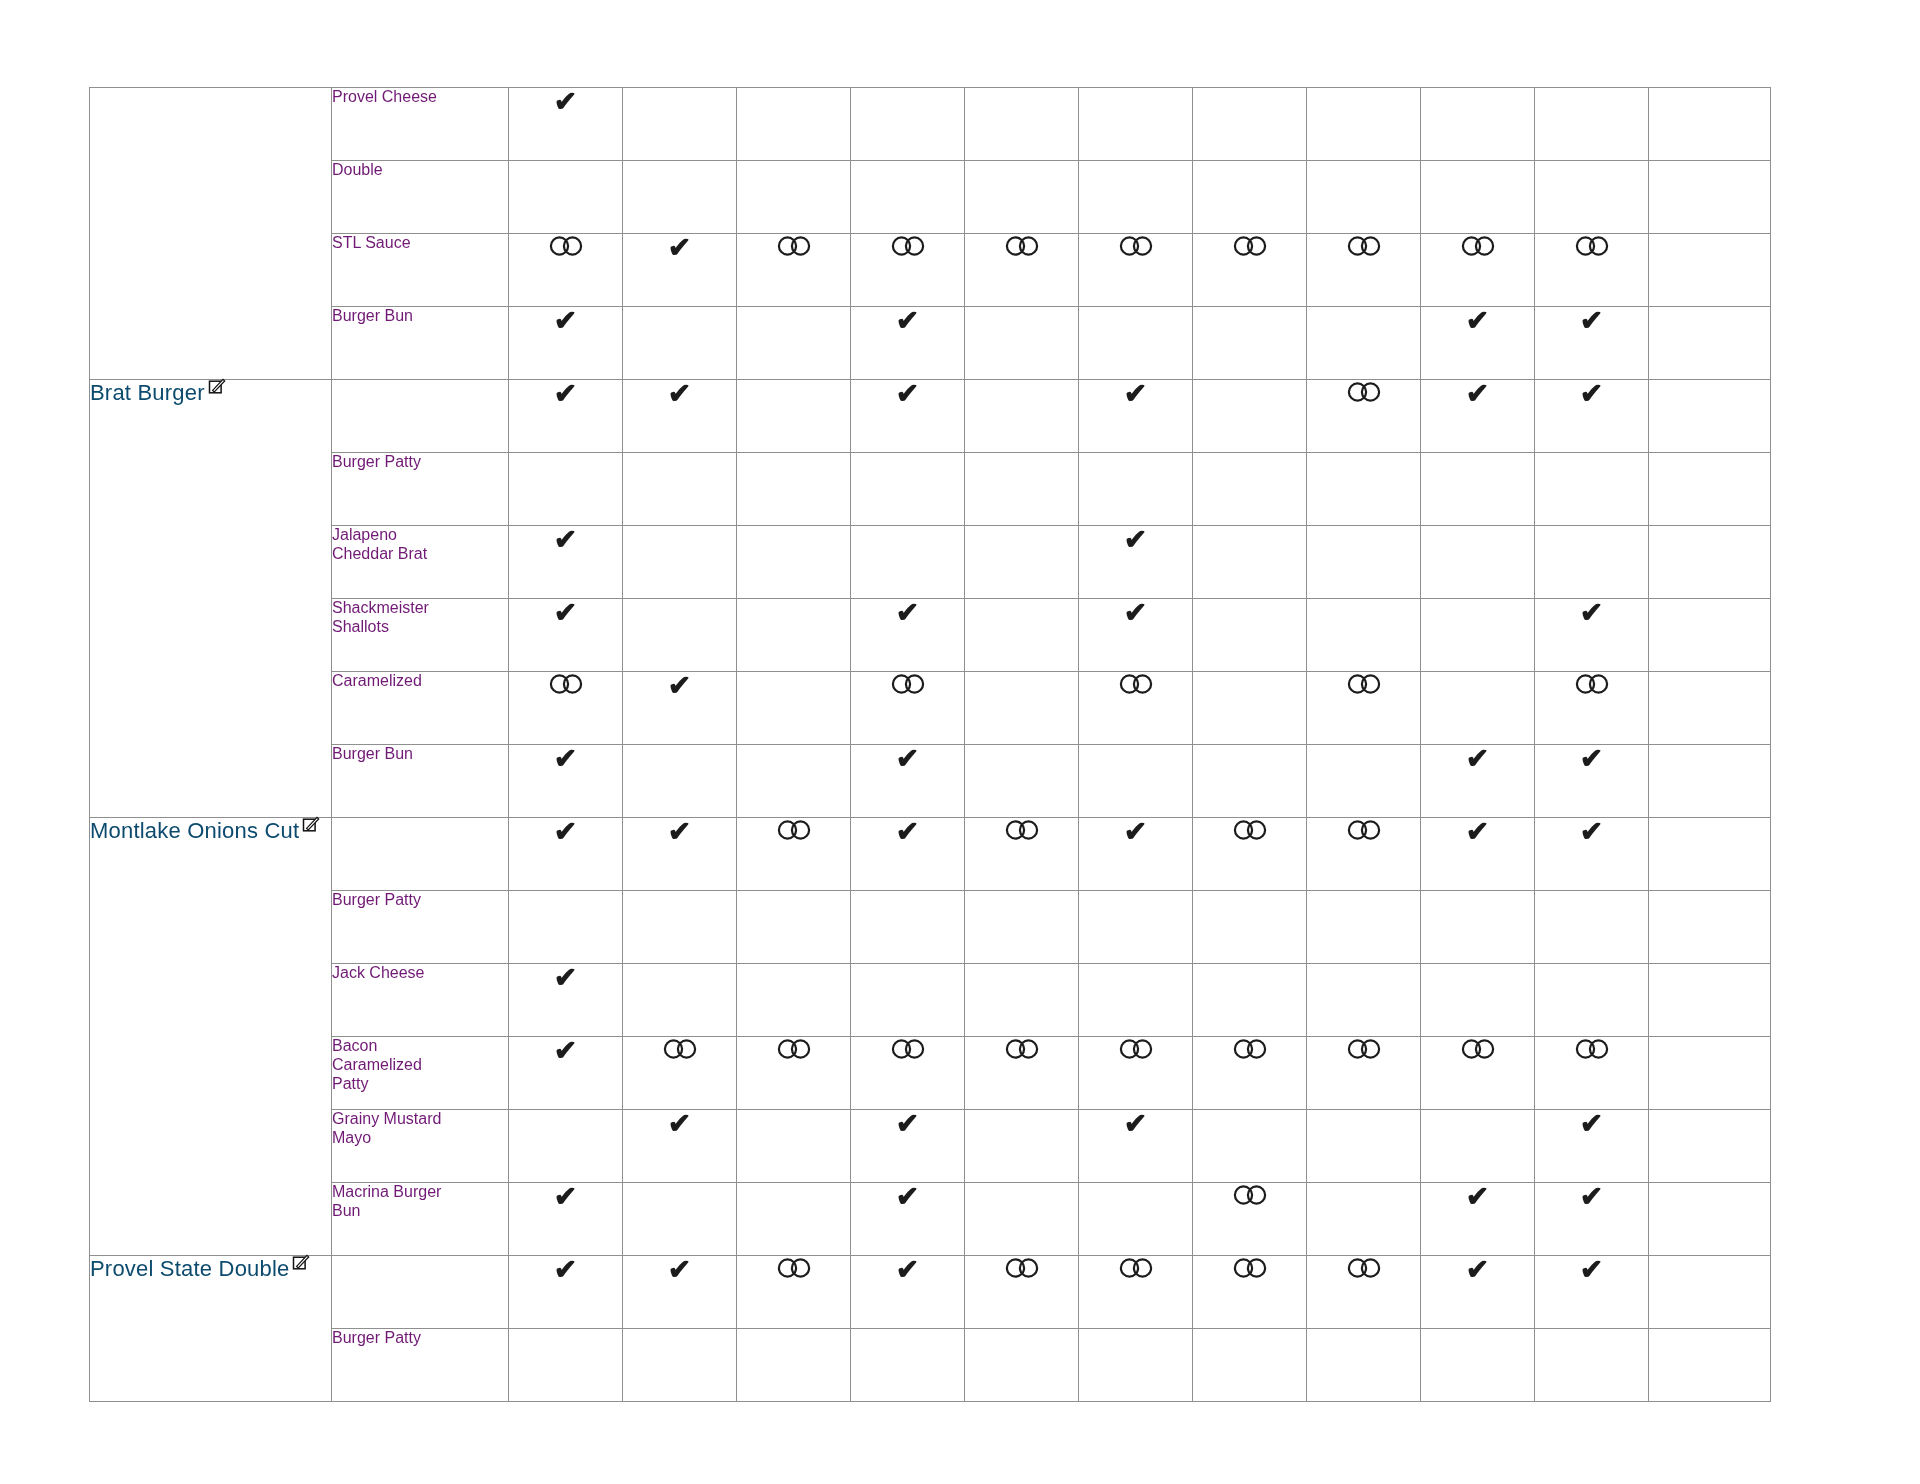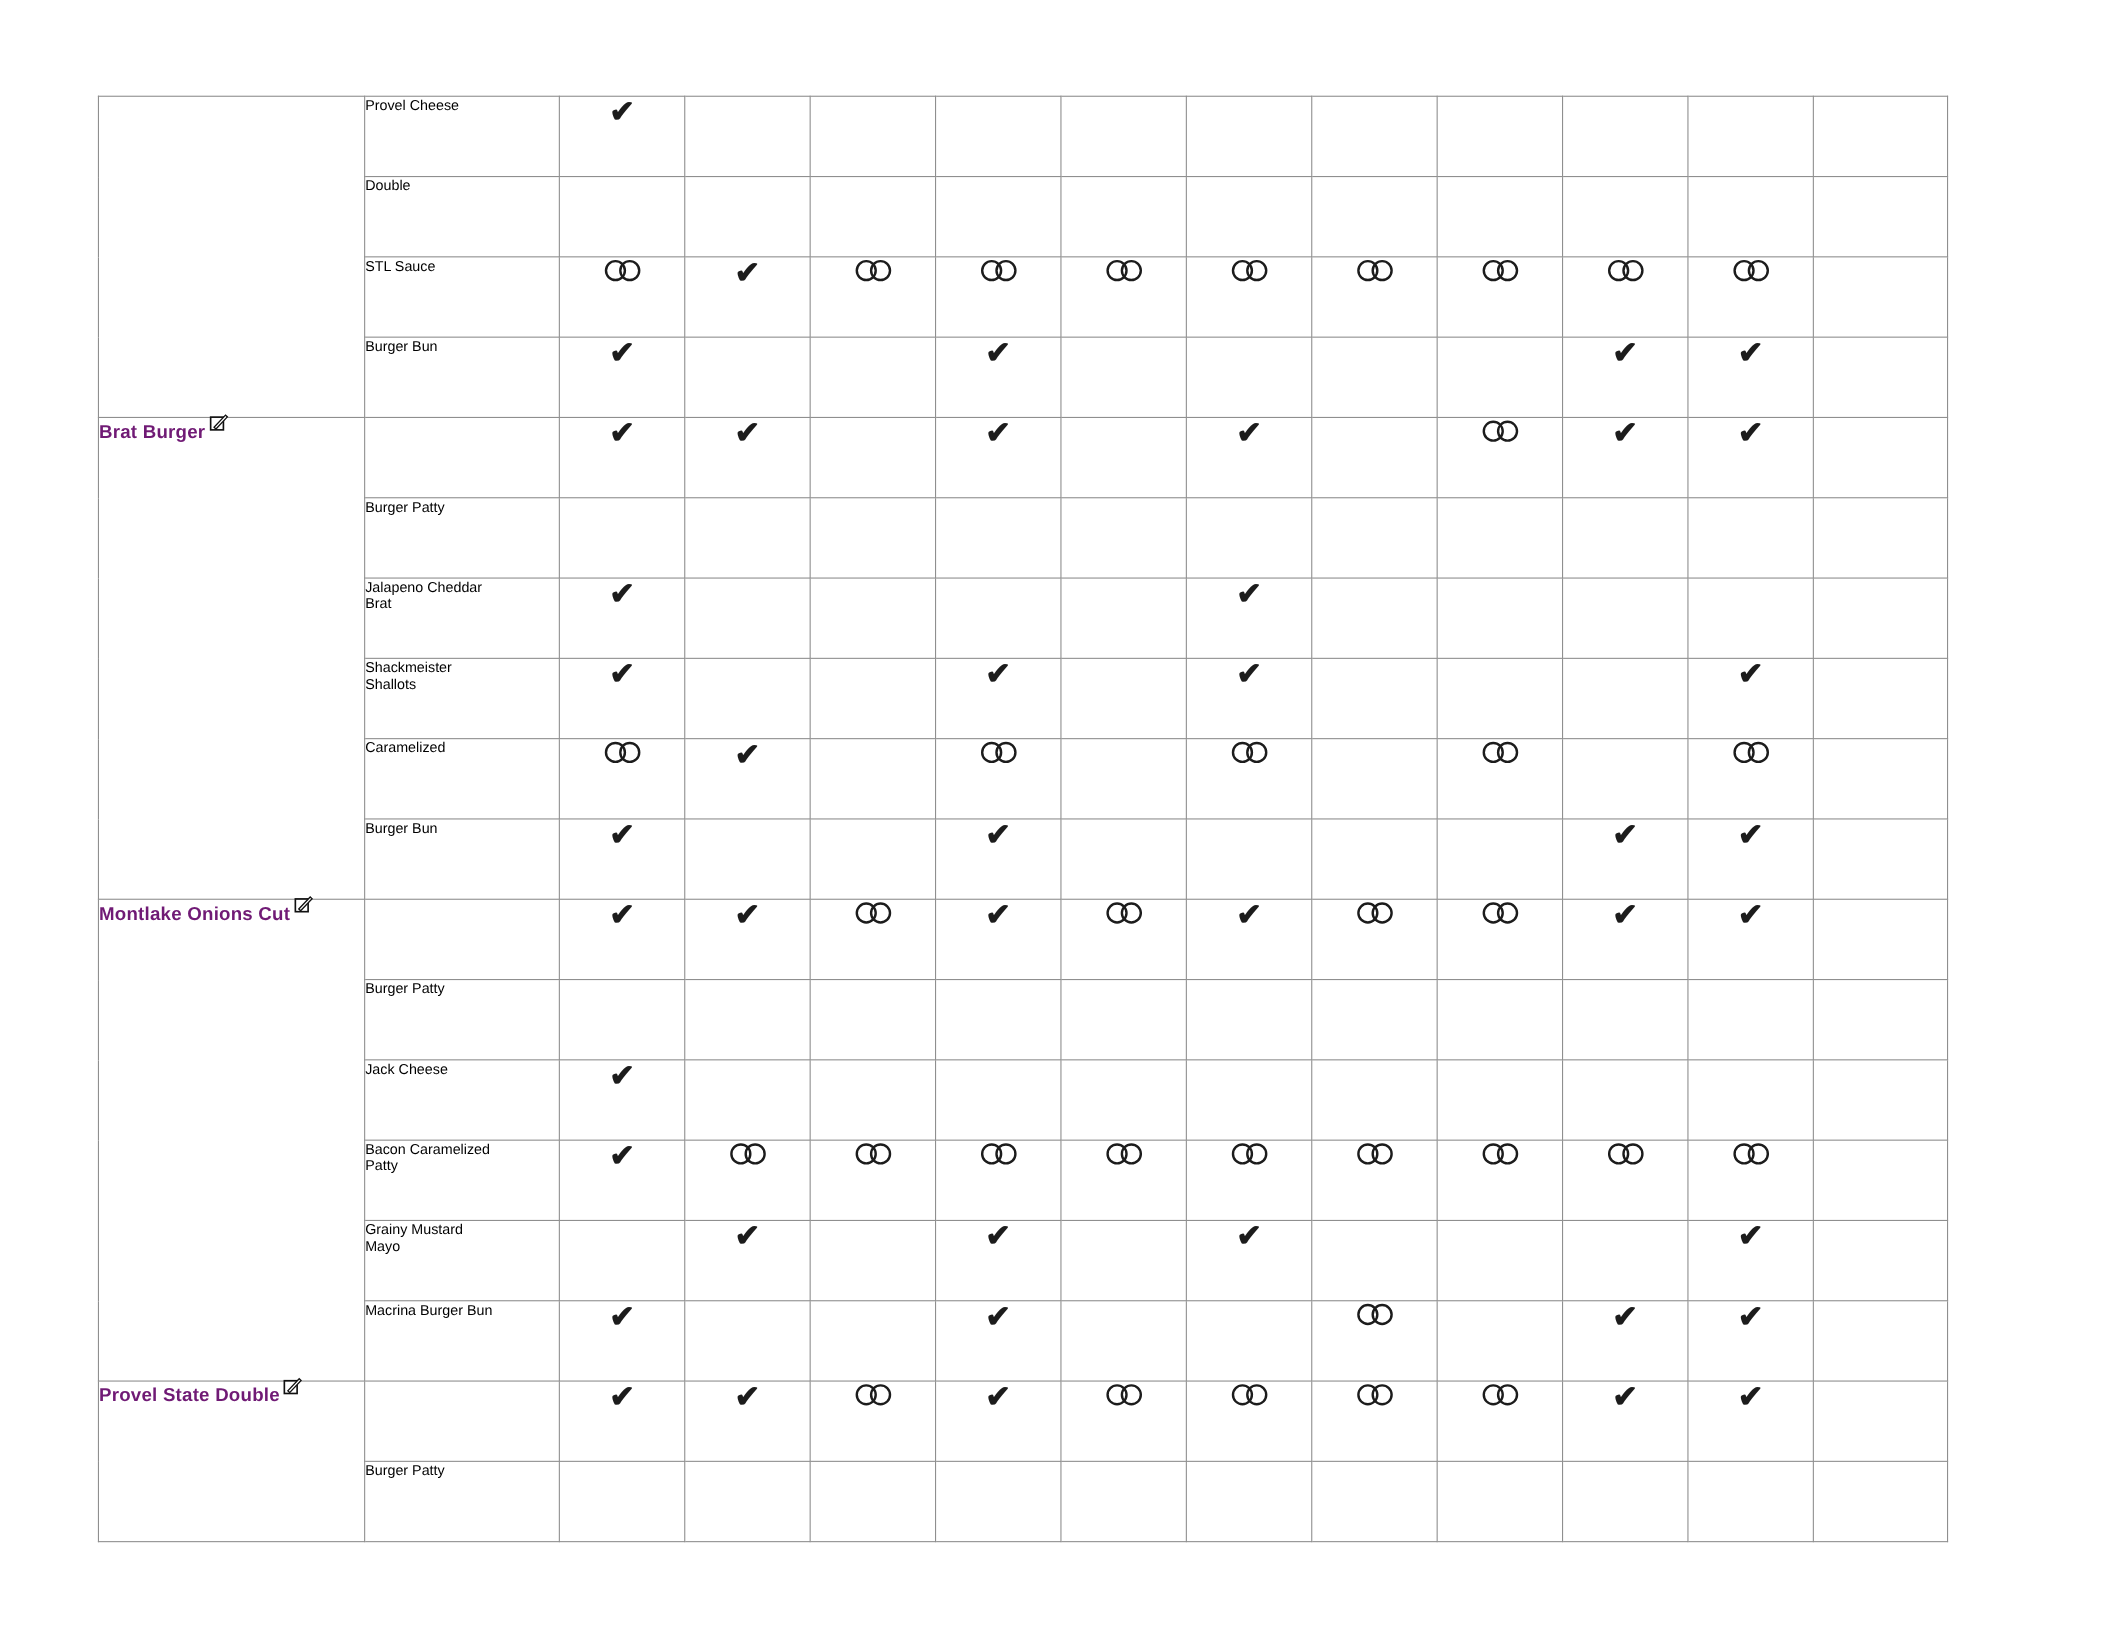--- a/index.html
+++ b/index.html
@@ -24,35 +24,35 @@
     padding: 0;
     background: #ffffff;
     vertical-align: top;
   }
   td.item-cell {
     padding: 13px 6px 0 9px;
     vertical-align: top;
     white-space: nowrap;
   }
   .item-name {
-    font-weight: bold;
-    font-size: 17px;
-    color: #701a75;
+    font-weight: normal;
+    font-size: 22px;
+    color: #0c4a6e;
     letter-spacing: 0.2px;
   }
   .edit-btn {
     display: inline-block;
     margin-left: 3px;
     transform: translateY(-5px);
     cursor: pointer;
   }
   td.ing-cell {
     padding: 6px 8px 0 9px;
-    font-size: 13px;
-    color: #000000;
+    font-size: 16px;
+    color: #701a75;
     line-height: 1.18;
   }
   .ing-label {
     display: inline-block;
     max-width: 122px;
   }
   td.mark-cell {
     text-align: center;
     vertical-align: middle;
   }

